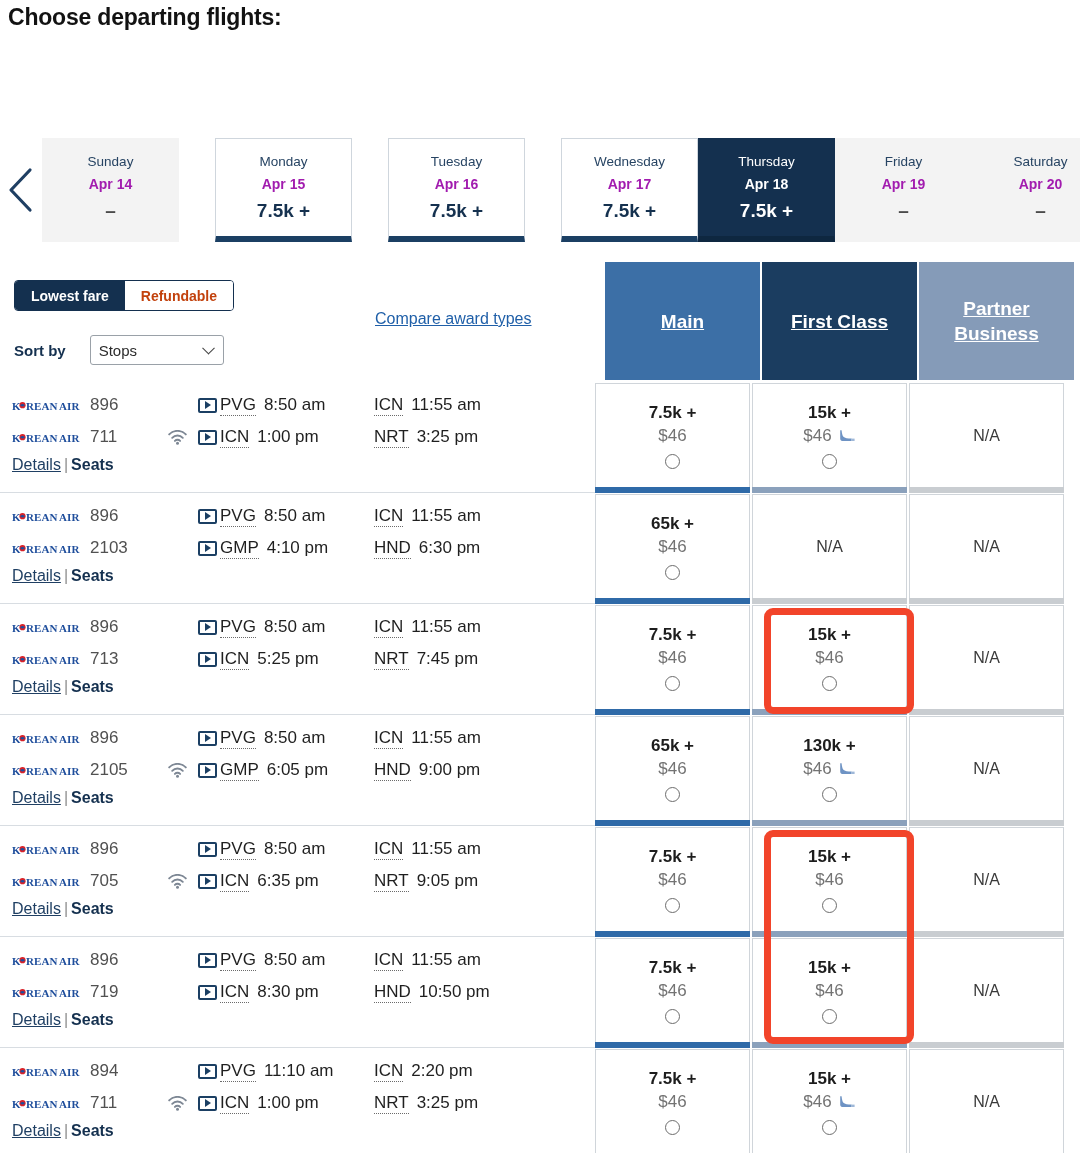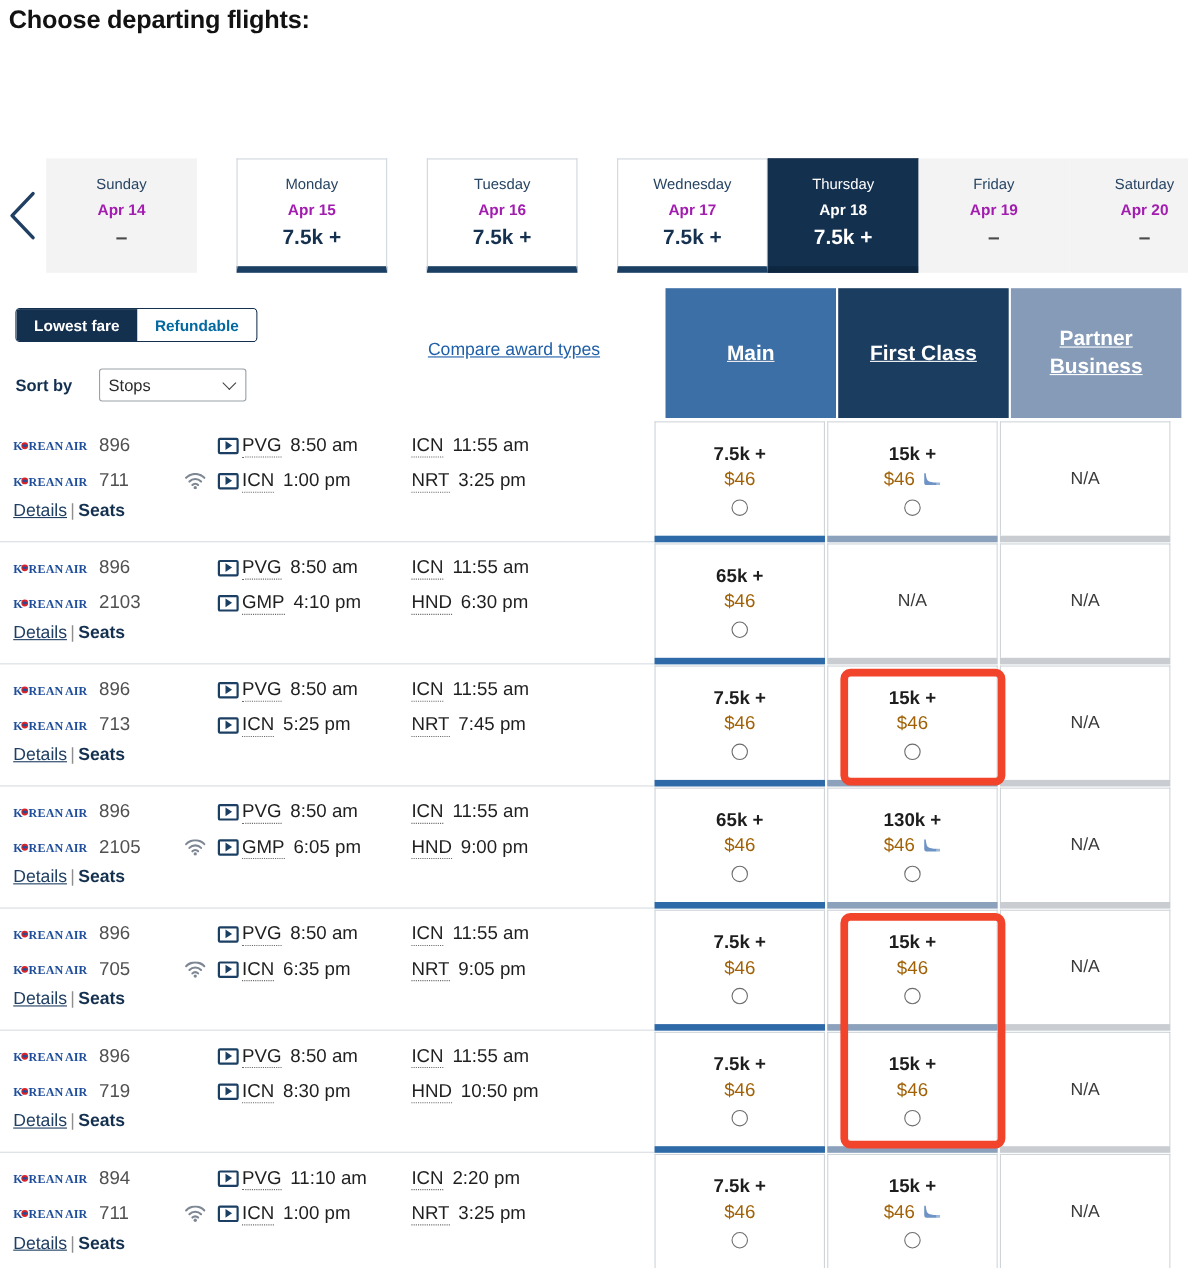--- a/index.html
+++ b/index.html
@@ -34,21 +34,21 @@
     line-height: 22px;
     color: #1f4266;
   }
 
   
   .date-strip {
     position: absolute;
     left: 0; top: 138px;
     width: 1080px; height: 110px;
     display: flex;
-    align-items: flex-end;
+    align-items: flex-start;
   }
   .arrow-btn {
     width: 64px; height: 104px;
     display: flex; align-items: center; justify-content: center;
     background: transparent; border: none; cursor: pointer;
     color: #1f3f63;
   }
   .arrow-btn svg { display:block; }
   .date-cells { display: flex; }
   .date-cell {
@@ -87,21 +87,21 @@
     border: 1px solid #14304f;
     border-radius: 4px;
     overflow: hidden;
     height: 31px;
   }
   .seg {
     padding: 0 16px;
     height: 29px;
     display: flex; align-items: center; justify-content: center;
     font-size: 14px; font-weight: bold;
-    background: #fff; color: #0369a1;
+    background: #fff; color: #c2410c;
     cursor: pointer;
     border: none;
   }
   .seg.active { background: #14304f; color: #fff; }
   .sortrow { margin-top: 24px; display: flex; align-items: center; gap: 24px; }
   .sortlabel { font-size: 15px; font-weight: bold; color: #14304f; }
   .select-box {
     position: relative;
     width: 134px; height: 30px;
     border: 1px solid #9aa1a8;
@@ -113,21 +113,21 @@
     cursor: pointer;
   }
   .chev-dn {
     position: absolute; right: 10px; top: 50%;
     width: 9px; height: 9px;
     border-right: 1.6px solid #444;
     border-bottom: 1.6px solid #444;
     transform: translateY(-70%) rotate(45deg);
   }
   .compare-link {
-    position: absolute; left: 389px; top: 310px;
+    position: absolute; left: 375px; top: 310px;
     font-size: 16px;
     color: #1f5fa8;
     text-decoration: underline;
     cursor: pointer;
   }
 
   
   .fare-headers {
     position: absolute; left: 605px; top: 262px;
     display: flex; gap: 2px;
@@ -225,21 +225,21 @@
     height: 6px;
   }
   .cell.main .bar { background: #2f6aa8; }
   .cell.partner .bar { background: #8ba1bc; }
   .cell.first .bar { background: #c9cdd1; }
   .cell.na .bar { background: #c9cdd1; }
   .cell .pts {
     font-size: 17px; font-weight: bold; color: #1d1d1d; line-height: 22px;
   }
   .cell .price-line {
-    font-size: 17px; color: #a16207; line-height: 24px;
+    font-size: 17px; color: #737373; line-height: 24px;
     display: flex; align-items: center; gap: 7px; justify-content: flex-end;
   }
   .cell .na-text { font-size: 16px; color: #3a3a3a; }
   .radio {
     width: 15px; height: 15px;
     border: 1.4px solid #6d6d6d;
     border-radius: 50%;
     margin-top: 6px;
     background: #fff;
   }

